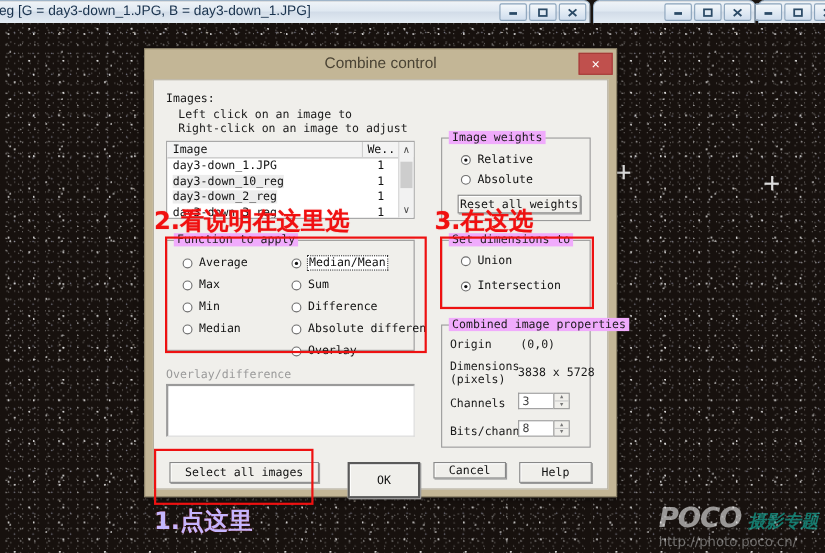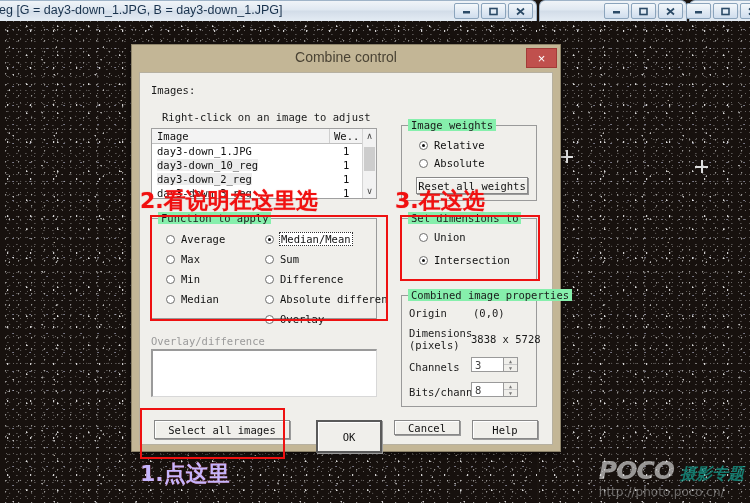--- a/index.html
+++ b/index.html
@@ -86,21 +86,21 @@
     position:absolute;left:7px;top:27px;right:7px;bottom:6px;
     background:#f0efeb;border:1px solid #b6b0a0;box-sizing:border-box;
   }
 
   .lbl{position:absolute;font-family:"DejaVu Sans Mono","Liberation Mono",monospace;
        font-size:10.5px;color:#1a1a1a;white-space:pre;}
 
   
   .group{position:absolute;border:1px solid #9a9a9a;box-sizing:border-box;}
   .group > .group-title{
-    position:absolute;top:-7px;left:6px;background:#86efac;padding:0 3px;
+    position:absolute;top:-7px;left:6px;background:#f0abfc;padding:0 3px;
     font-family:"DejaVu Sans Mono","Liberation Mono",monospace;font-size:10.5px;color:#1a1a1a;
     white-space:nowrap;
   }
 
   
   .radio{position:absolute;display:flex;align-items:center;gap:6px;}
   .radio .dot{
     width:9px;height:9px;border-radius:50%;
     border:1px solid #6e6e6e;background:#fff;box-sizing:border-box;
     position:relative;flex:0 0 auto;
@@ -277,20 +277,21 @@
 
   <div id="dialog">
     <div id="dialog-titlebar">
       <div id="dialog-title">Combine control</div>
       <div id="dialog-close">×</div>
     </div>
 
     <div id="dialog-body">
 
       <div class="lbl" style="left:11px;top:11px;">Images:</div>
+      <div class="lbl" style="left:22px;top:25px;">Left click on an image to</div>
       <div class="lbl" style="left:22px;top:38px;">Right-click on an image to adjust</div>
 
       <div id="listbox" style="left:11px;top:55px;width:226px;height:71px;">
         <div id="list-header">
           <div class="hcell" style="left:5px;">Image</div>
           <div class="hdiv" style="left:177px;"></div>
           <div class="hcell" style="left:182px;">We..</div>
         </div>
 
         <div class="lrow" style="top:16px;">

